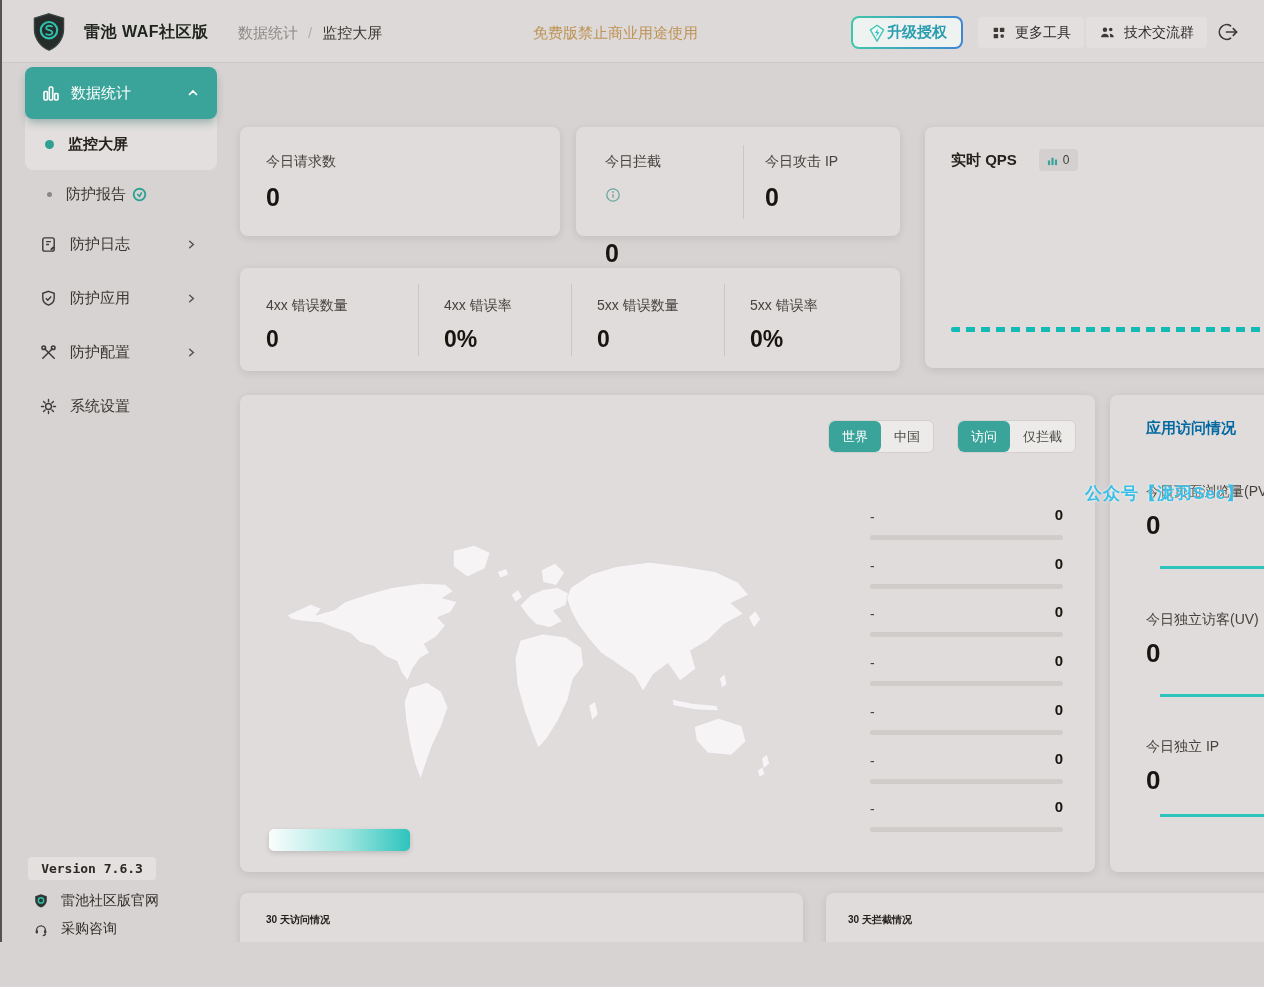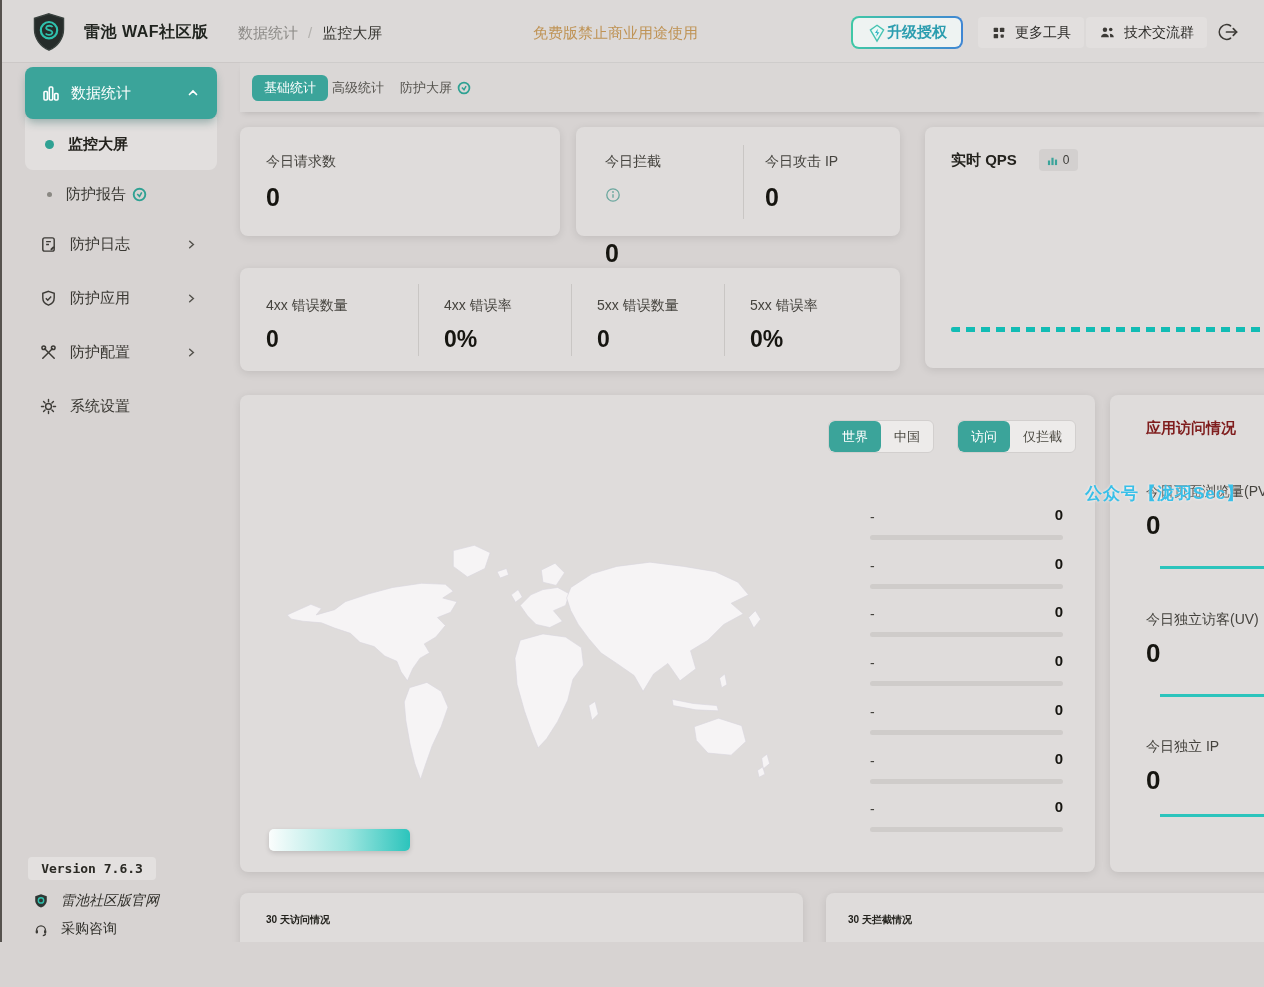--- a/index.html
+++ b/index.html
@@ -54,21 +54,21 @@
   .menu-row .m-icon { margin-left:14px; width:19px; height:19px; }
   .menu-row .m-label { margin-left:12px; font-size:15px; color:#3a3833; }
   .menu-row .m-chevron { position:absolute; right:20px; width:11px; height:11px; }
   .row-logs { top:162px; } .row-apps { top:216px; } .row-config { top:270px; } .row-settings { top:324px; }
 
   .version-pill { position:absolute; left:28px; top:795px; width:128px; height:23px; background:#e3e0df; border-radius:4px;
                   font-family:"DejaVu Sans Mono", monospace; font-size:13px; font-weight:bold; color:#2a2924;
                   display:flex; align-items:center; justify-content:center; }
   .side-link { position:absolute; left:33px; height:22px; display:flex; align-items:center; gap:12px; cursor:pointer; }
   .side-link span { font-size:14px; color:#302f2a; }
-  .link-site { top:828px;font-style:italic; } .link-buy { top:856px; } .link-docs { top:884px; }
+  .link-site { top:828px; } .link-buy { top:856px; } .link-docs { top:884px; }
   .side-link .l-icon { width:16px; height:16px; }
 
   
   .tab-strip { position:absolute; left:240px; top:62px; width:1024px; height:50px; background:#dad7d6;
                box-shadow:0 4px 6px -3px rgba(0,0,0,0.14); z-index:10; }
   .tab-active { position:absolute; left:12px; top:13px; height:26px; padding:0 12px; background:#3ba49a; color:#fff;
                 border-radius:6px; font-size:13px; display:flex; align-items:center; cursor:pointer; }
   .tab-plain { position:absolute; top:13px; height:26px; display:flex; align-items:center; gap:5px; font-size:13px;
                color:#55534e; cursor:pointer; }
   .tab-adv { left:92px; } .tab-screen { left:160px; }
@@ -118,21 +118,21 @@
   .map-canvas { position:absolute; left:30px; top:125px; width:530px; height:290px; }
   .legend-bar { position:absolute; left:29px; top:434px; width:141px; height:22px; border-radius:5px;
                 background:linear-gradient(90deg,#fbfdfd,#9fe6e0 55%,#2cc4bc); box-shadow:0 2px 5px rgba(0,0,0,0.15); }
   .rank-list { position:absolute; left:630px; top:100px; width:193px; }
   .rank-row { position:absolute; left:0; width:193px; height:49px; }
   .rank-name { position:absolute; left:0; top:14px; font-size:14px; color:#45433e; }
   .rank-value { position:absolute; right:0; top:11px; font-size:15px; font-weight:bold; color:#161510; }
   .rank-track { position:absolute; left:0; top:40px; width:193px; height:5px; background:#cfccca; border-radius:3px; }
 
   .card-panel { left:1110px; top:395px; width:200px; height:477px; }
-  .panel-title { position:absolute; left:36px; top:24px; font-size:15px; font-weight:bold; color:#7f1d1d; }
+  .panel-title { position:absolute; left:36px; top:24px; font-size:15px; font-weight:bold; color:#0369a1; }
   .panel-item-label { position:absolute; left:36px; font-size:14px; color:#45433e; white-space:nowrap; }
   .panel-item-value { position:absolute; left:36px; font-size:26px; font-weight:bold; color:#161510; }
   .panel-underline { position:absolute; left:50px; width:150px; height:3px; background:#2cc4bc; }
   .pv-label{top:88px;} .pv-value{top:115px;} .pv-line{top:171px;}
   .uv-label{top:216px;} .uv-value{top:243px;} .uv-line{top:299px;}
   .ip-label{top:343px;} .ip-value{top:370px;} .ip-line{top:419px;}
 
   .card-visits30 { left:240px; top:893px; width:563px; height:110px; }
   .card-blocks30 { left:826px; top:893px; width:452px; height:110px; }
   .bottom-title { position:absolute; left:26px; top:20px; font-size:10px; font-weight:bold; color:#23221d; }
@@ -332,35 +332,20 @@
       <span class="l-icon">
         <svg viewBox="0 0 18 18" width="16" height="16" fill="none" stroke="#3c3a36" stroke-width="1.4">
           <path d="M5 2.5h6l3 3v10H5z"></path>
             <path d="M7 8.2h5M7 11.2h5"></path>
         </svg>
       </span>
       <span>帮助文档</span>
     </div>
   </div>
 
-  <div class="tab-strip">
-    <div class="tab-active">基础统计</div>
-    <div class="tab-plain tab-adv">
-      <span>高级统计</span>
-    </div>
-    <div class="tab-plain tab-screen">
-      <span>防护大屏</span>
-      <span class="tab-badge">
-        <svg viewBox="0 0 16 16" width="14" height="14" fill="none">
-          <circle cx="8" cy="8" r="6.2" stroke="#2fa193" stroke-width="2"></circle>
-          <path d="M5.6 7.4L8 10l2.4-4.2" stroke="#2fa193" stroke-width="1.7"></path>
-        </svg>
-      </span>
-    </div>
-  </div>
 
   <div class="card card-requests">
     <div class="stat-label">今日请求数</div>
     <div class="stat-value">0</div>
   </div>
 
   <div class="card card-blocked">
     <div class="col col-blocked">
       <div class="stat-label">今日拦截</div>
       <div class="value-with-info">

